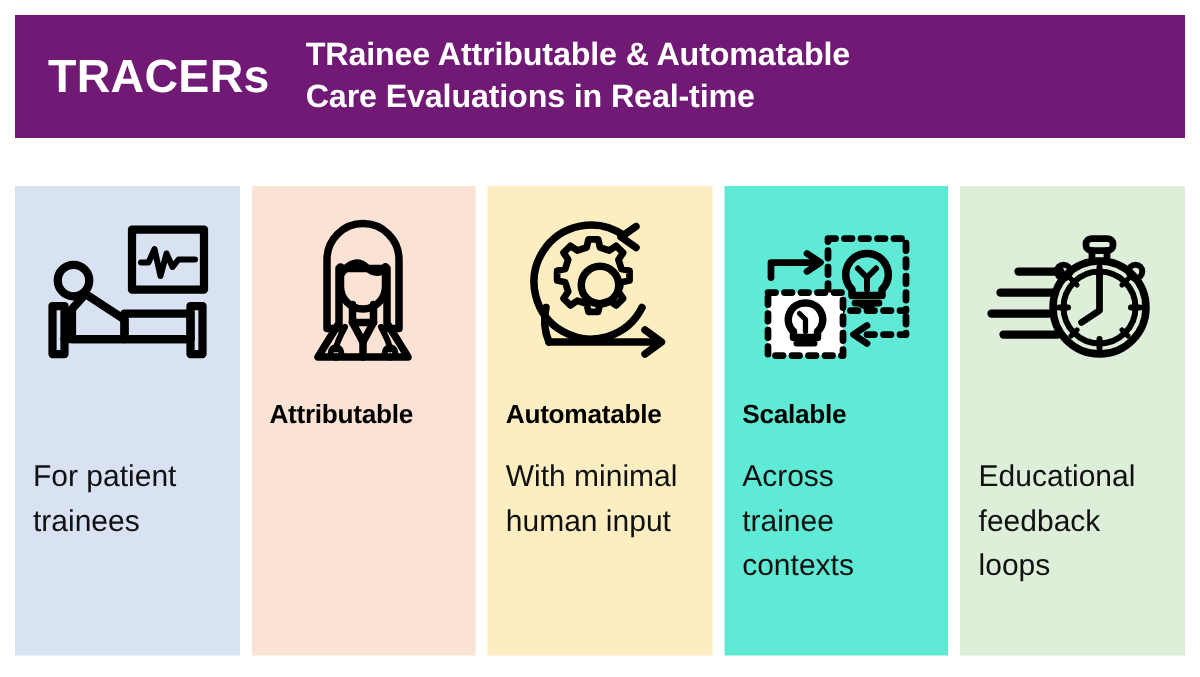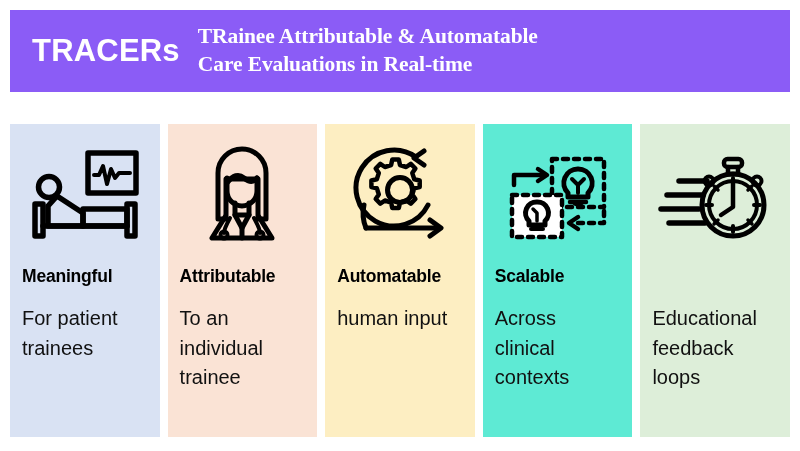--- a/index.html
+++ b/index.html
@@ -30,23 +30,22 @@
   }
   #acronym {
     color: #ffffff;
     font-size: 31px;
     font-weight: bold;
     letter-spacing: 0.2px;
     white-space: nowrap;
     flex: 0 0 auto;
   }
   #subtitle-wrap {
-    margin-left: 18px;
+    margin-left: 24px;
     flex: 1 1 auto;
-    font-family: Liberation Serif, serif;
   }
   .subtitle-line {
     color: #ffffff;
     font-size: 21.5px;
     font-weight: bold;
     line-height: 1.30;
     white-space: nowrap;
     letter-spacing: -0.1px;
   }
 
@@ -98,21 +97,21 @@
     color: #111111;
   }
   .card-body span {
     display: block;
     white-space: nowrap;
   }
 </style>
 </head>
 <body>
 
-<div id="header-bar" style="background: #8b5cf6;">
+<div id="header-bar" style="background: #701a75;">
   <div id="acronym">TRACERs</div>
   <div id="subtitle-wrap">
     <div class="subtitle-line">TRainee Attributable &amp; Automatable</div>
     <div class="subtitle-line">Care Evaluations in Real-time</div>
   </div>
 </div>
 
 <div id="cards">
 
   <div class="card" style="background: rgb(217, 226, 243);">
@@ -126,21 +125,20 @@
 
         <path d="M31 49 L57 66 L57 79 L22 79 L22 59 Z"></path>
 
         <rect x="9" y="57" width="8" height="32"></rect>
         <rect x="101" y="57" width="8" height="32"></rect>
         <line x1="17" y1="79" x2="101" y2="79"></line>
 
         <path d="M57 62 L101 62 L101 79 L57 79 Z"></path>
       </svg>
     </div>
-    <div class="card-heading">Meaningful</div>
     <div class="card-body">
       <span>For patient</span>
       <span>trainees</span>
     </div>
   </div>
 
   <div class="card" style="background: rgb(250, 227, 213);">
     <div class="icon-box">
       <svg width="96" height="100" viewBox="0 0 96 100" fill="none" stroke="#000" stroke-width="5" stroke-linejoin="round" stroke-linecap="round">
 
@@ -157,25 +155,20 @@
         <path d="M41 70 L48 83 L55 70"></path>
         <line x1="48" y1="83" x2="48" y2="93"></line>
 
         <path d="M36 73 Q30 84 30 88" stroke-width="4"></path>
         <circle cx="30" cy="90" r="3.5" stroke-width="4"></circle>
         <path d="M60 73 Q66 84 66 88" stroke-width="4"></path>
         <circle cx="66" cy="90" r="3.5" stroke-width="4"></circle>
       </svg>
     </div>
     <div class="card-heading">Attributable</div>
-    <div class="card-body">
-      <span>To an</span>
-      <span>individual</span>
-      <span>trainee</span>
-    </div>
   </div>
 
   <div class="card" style="background: rgb(253, 238, 194);">
     <div class="icon-box">
       <svg width="112" height="100" viewBox="0 0 112 100" fill="none" stroke="#000" stroke-width="5" stroke-linejoin="round" stroke-linecap="round">
 
         <path d="M56 20
                  l6.2 2.0 4.6 -3.1 4.6 4.6 -3.1 4.6 2.0 6.2 5.4 1.2 0 6.5 -5.4 1.2 -2.0 6.2 3.1 4.6 -4.6 4.6 -4.6 -3.1 -6.2 2.0 -1.2 5.4 -6.5 0 -1.2 -5.4 -6.2 -2.0 -4.6 3.1 -4.6 -4.6 3.1 -4.6 -2.0 -6.2 -5.4 -1.2 0 -6.5 5.4 -1.2 2.0 -6.2 -3.1 -4.6 4.6 -4.6 4.6 3.1 6.2 -2.0 1.2 -5.4 6.5 0 Z" stroke-width="4.5"></path>
         <circle cx="56" cy="45" r="12.5"></circle>
 
@@ -183,20 +176,21 @@
         <polyline points="80,6 70,13 80,20" stroke-width="5"></polyline>
 
         <line x1="22" y1="83" x2="94" y2="83"></line>
         <polyline points="86,75 97,83 86,91"></polyline>
 
         <path d="M22 83 A38 38 0 0 1 20 60" stroke-width="5"></path>
       </svg>
     </div>
     <div class="card-heading">Automatable</div>
     <div class="card-body">
+      <span>With minimal</span>
       <span>human input</span>
     </div>
   </div>
 
   <div class="card" style="background: #5eead4;">
     <div class="icon-box">
       <svg width="116" height="100" viewBox="0 0 116 100" fill="none" stroke="#000" stroke-width="5" stroke-linejoin="round" stroke-linecap="round">
 
         <path d="M52 14 L104 14 L104 62 L52 62 Z" stroke-dasharray="5 6" stroke-width="4.5"></path>
 
@@ -214,21 +208,21 @@
         <path d="M14 40 L14 30 L44 30" stroke-width="4.5"></path>
         <polyline points="38,24 47,30 38,36" stroke-width="4.5"></polyline>
 
         <path d="M104 66 L104 78 L72 78" stroke-width="4.5" stroke-dasharray="5 6"></path>
         <polyline points="78,72 69,78 78,84" stroke-width="4.5"></polyline>
       </svg>
     </div>
     <div class="card-heading">Scalable</div>
     <div class="card-body">
       <span>Across</span>
-      <span>clinical</span>
+      <span>trainee</span>
       <span>contexts</span>
     </div>
   </div>
 
   <div class="card" style="background: rgb(221, 238, 217);">
     <div class="icon-box">
       <svg width="120" height="100" viewBox="0 0 120 100" fill="none" stroke="#000" stroke-width="5" stroke-linejoin="round" stroke-linecap="round">
 
         <line x1="24" y1="36" x2="52" y2="36" stroke-width="5.5"></line>
         <line x1="12" y1="50" x2="48" y2="50" stroke-width="5.5"></line>

